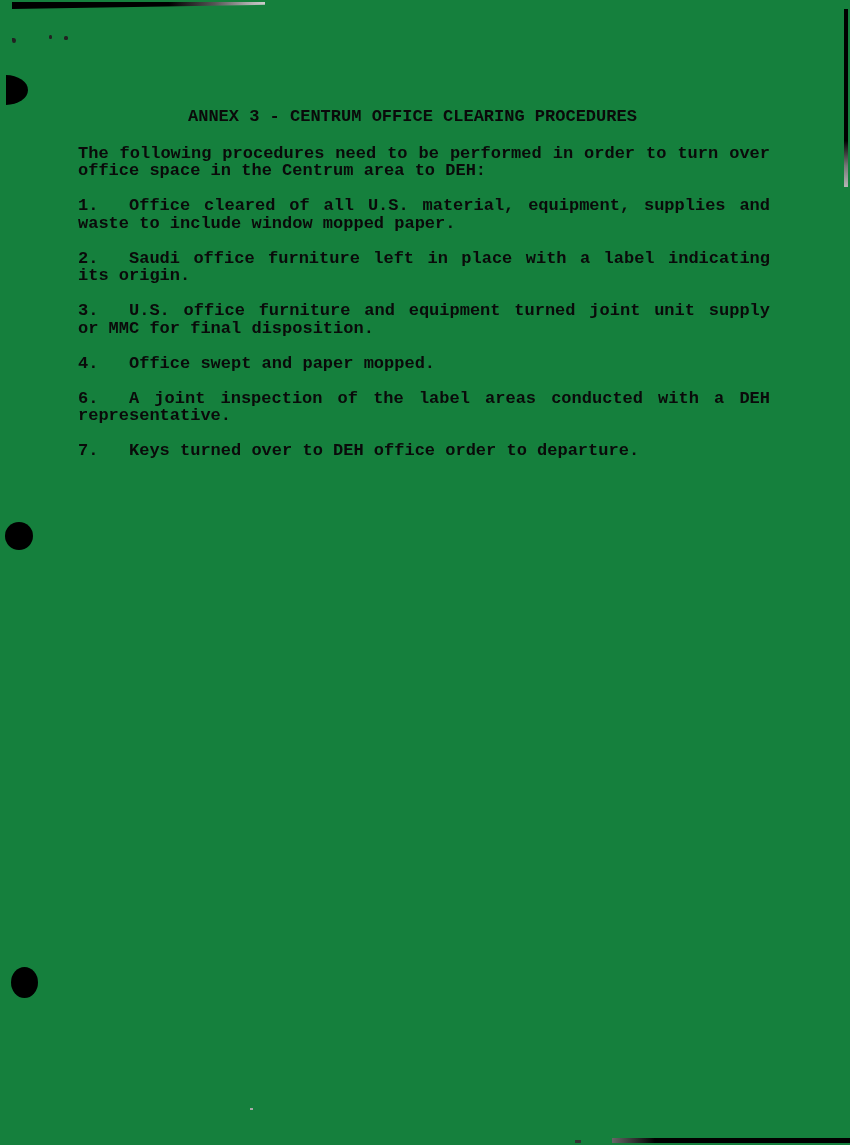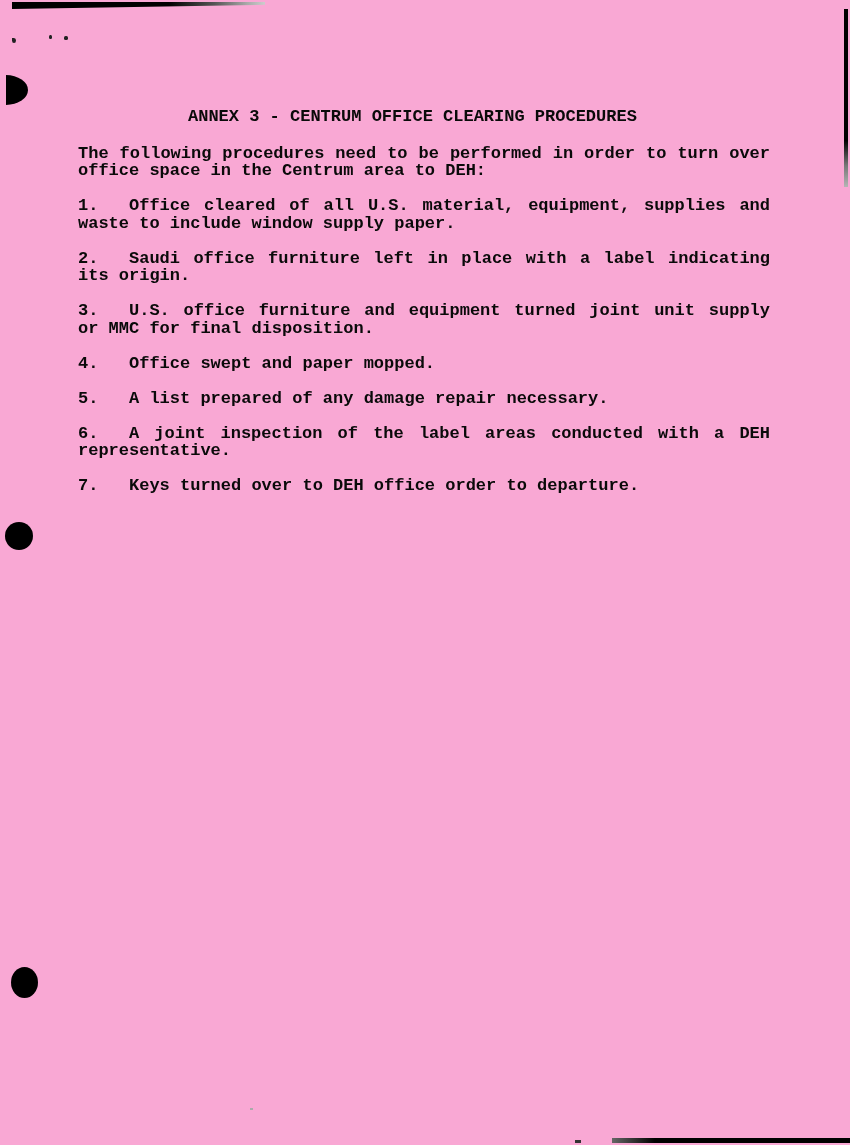--- a/index.html
+++ b/index.html
@@ -4,21 +4,21 @@
 <style>
   html, body { margin: 0; padding: 0; }
   body {
     width: 850px; height: 1145px;
     background: #ffffff;
     font-family: "Liberation Mono", "DejaVu Sans Mono", monospace;
   }
   .page {
     position: relative;
     width: 850px; height: 1145px;
-    background: #f9a8d4;
+    background: #15803d;
     overflow: hidden;
   }
   .content {
     position: absolute;
     left: 78px; top: 108px;
     width: 692px;
     font-family: "Liberation Mono", "DejaVu Sans Mono", monospace;
     font-size: 17px;
     line-height: 17.5px;
     font-weight: 700;
@@ -83,28 +83,27 @@
   <div class="artifact speck-1"></div>
   <div class="artifact speck-2"></div>
   <div class="artifact speck-3"></div>
   <div class="artifact speck-4"></div>
 
   <div class="content">
     <div class="doc-title">ANNEX 3 - CENTRUM OFFICE CLEARING PROCEDURES</div>
 
     <p class="para first">The following procedures need to be performed in order to turn over office space in the Centrum area to DEH:</p>
 
-    <p class="para"><span class="num">1.</span><span class="gap"></span><span>Office cleared of all U.S. material, equipment, supplies and waste to include window supply paper.</span></p>
+    <p class="para"><span class="num">1.</span><span class="gap"></span><span>Office cleared of all U.S. material, equipment, supplies and waste to include window mopped paper.</span></p>
 
     <p class="para"><span class="num">2.</span><span class="gap"></span><span>Saudi office furniture left in place with a label indicating its origin.</span></p>
 
     <p class="para"><span class="num">3.</span><span class="gap"></span><span>U.S. office furniture and equipment turned joint unit supply or MMC for final disposition.</span></p>
 
     <p class="para"><span class="num">4.</span><span class="gap"></span><span>Office swept and paper mopped.</span></p>
 
-    <p class="para"><span class="num">5.</span><span class="gap"></span><span>A list prepared of any damage repair necessary.</span></p>
 
     <p class="para"><span class="num">6.</span><span class="gap"></span><span>A joint inspection of the label areas conducted with a DEH representative.</span></p>
 
     <p class="para"><span class="num">7.</span><span class="gap"></span><span>Keys turned over to DEH office order to departure.</span></p>
   </div>
 
 </div>
 
 </body></html>

